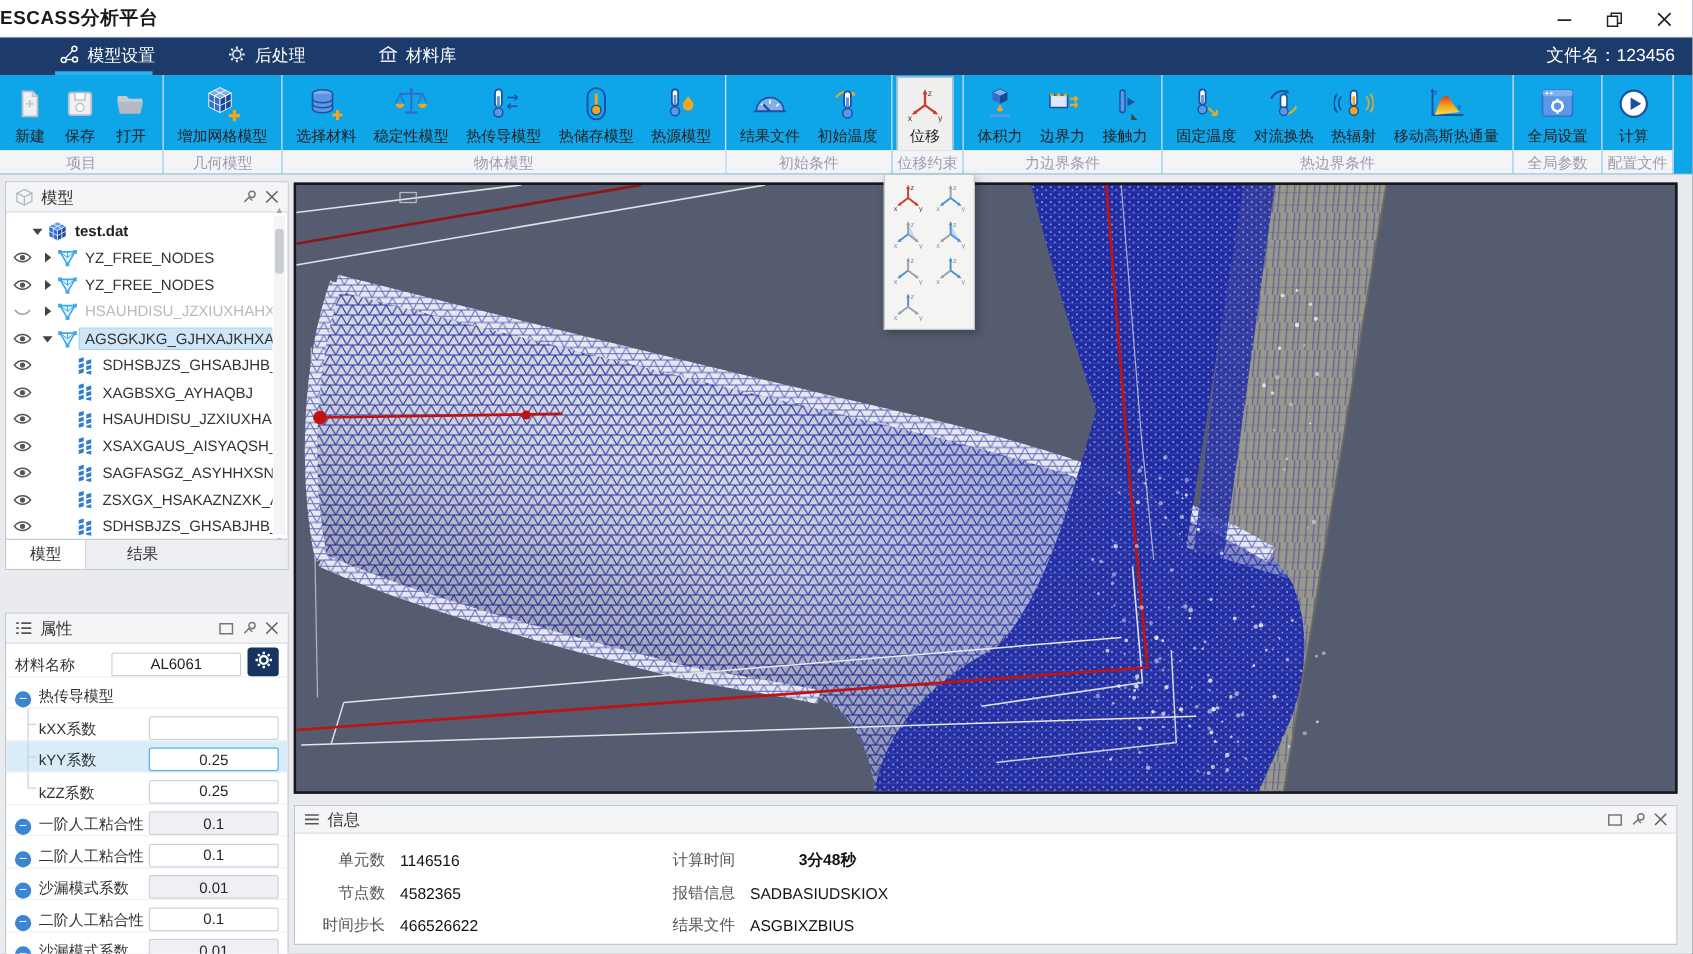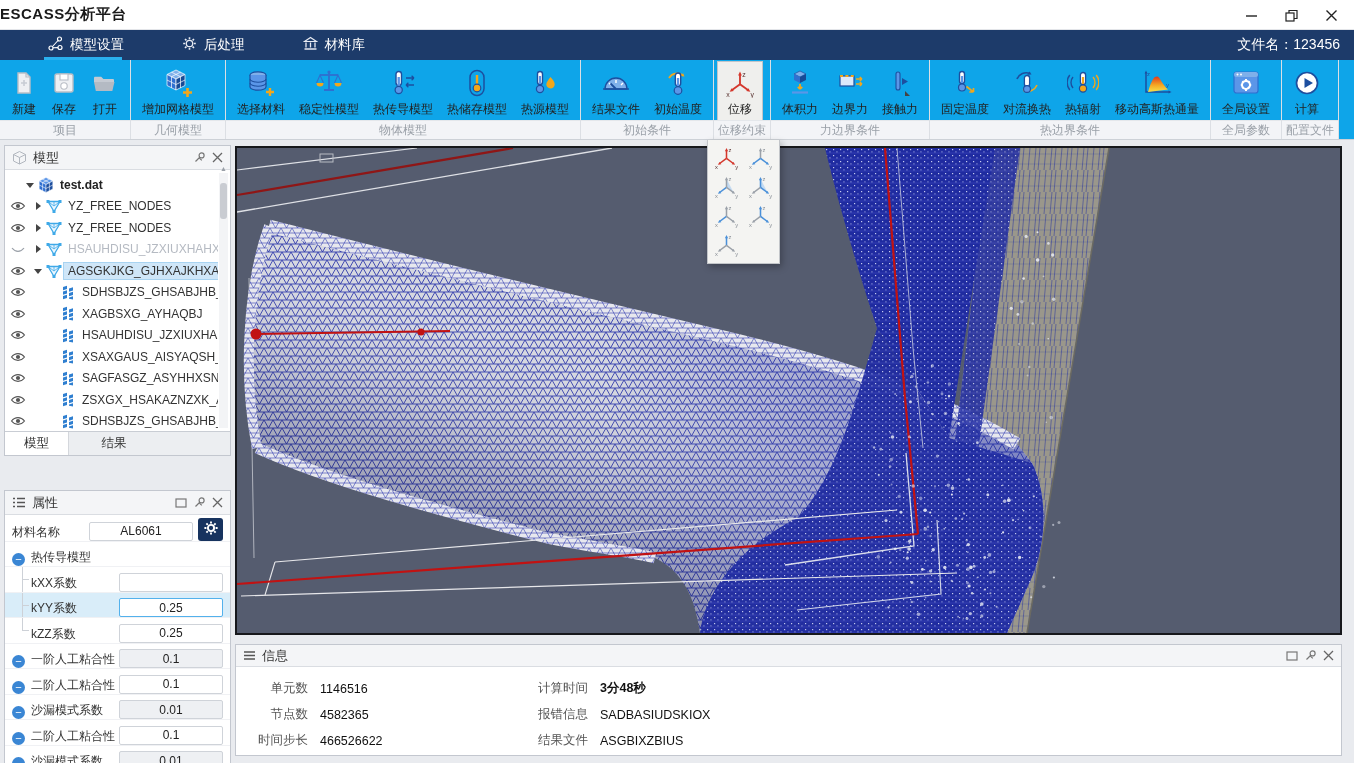--- a/index.html
+++ b/index.html
@@ -93,21 +93,21 @@
   #viewport { position:absolute; left:235px; top:146px; width:1107px; height:489px;
     border:2px solid #17181c; background:#555c6f; cursor:crosshair; }
   #viewport svg { display:block; }
 
   
   #infoPanel { left:235px; top:644px; width:1107px; height:112px; }
   .info-grid { display:grid; grid-template-columns:62px 168px 88px 1fr; column-gap:12px; row-gap:9px;
     padding:13px 0 0 10px; font-size:12.5px; align-items:center; }
   .ilabel { text-align:right; color:#555; white-space:nowrap; }
   .ivalue { color:#111; white-space:nowrap; }
-  .ivalue.b { font-weight:bold; }
+  .ivalue.b { font-weight:bold;margin-left:39px; }
 </style>
 </head>
 <body>
 
 <svg width="0" height="0" style="position:absolute" aria-hidden="true">
   <defs>
     <pattern id="pTri" width="9" height="8" patternUnits="userSpaceOnUse">
       <rect width="9" height="8" fill="#d6d8e0"></rect>
       <path d="M0 0H9 M0 8H9 M0 0 L4.5 8 L9 0" stroke="#2c37aa" stroke-width="0.9" fill="none"></path>
     </pattern>

